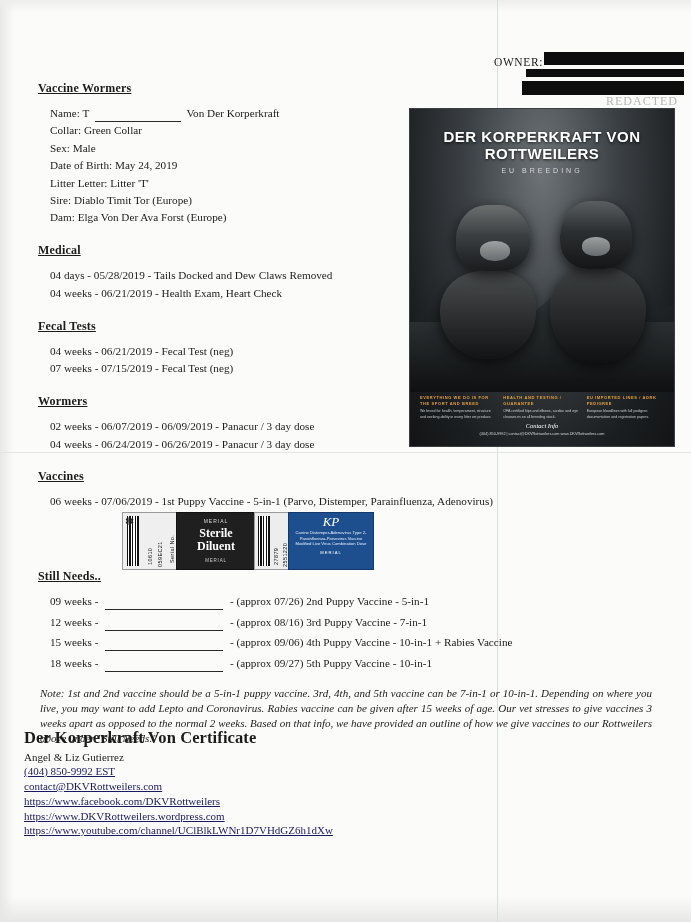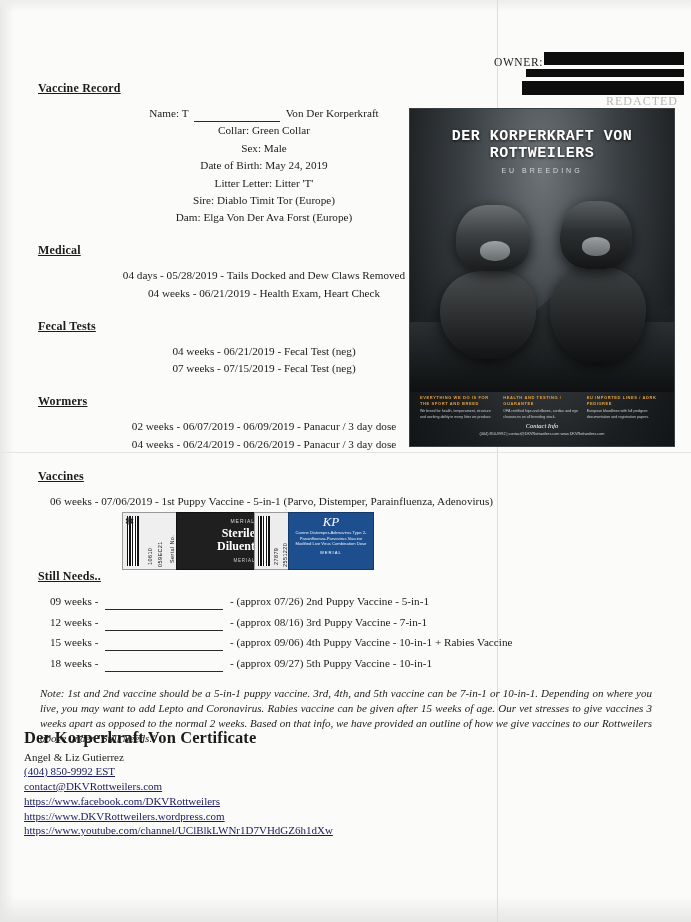--- a/index.html
+++ b/index.html
@@ -98,21 +98,20 @@
     text-decoration: underline;
     font-size: 12px;
     margin-top: 16px;
     margin-bottom: 9px;
     letter-spacing: 0.2px;
   }
   .sec-head.first { margin-top: 0; }
   .line {
     margin: 0 0 1.5px 12px;
     white-space: nowrap;
-    text-align: center;
   }
   .blank-underline {
     display: inline-block;
     border-bottom: 1px solid #2a2a2a;
     width: 86px;
     height: 10px;
     margin: 0 3px;
     vertical-align: bottom;
   }
   .group { margin-bottom: 4px; }
@@ -211,21 +210,21 @@
     font-size: 11px;
     color: #222;
   }
   
   .lbl-b {
     left: 54px;
     width: 78px;
     background: #1f1f1f;
     border-color: #111;
     color: #fff;
-    text-align: right;
+    text-align: center;
   }
   .lbl-b .brand {
     font-family: "Liberation Sans", sans-serif;
     font-size: 5px;
     letter-spacing: 1px;
     margin-top: 5px;
     color: #ddd;
   }
   .lbl-b .title {
     font-family: "Liberation Serif", serif;
@@ -307,21 +306,21 @@
     position: absolute;
     left: 0; right: 0; bottom: 54px; height: 70px;
     background: linear-gradient(to bottom, #2b2f31, #0e1011);
   }
   .poster-title {
     position: absolute;
     top: 20px;
     left: 0; right: 0;
     text-align: center;
     color: #ffffff;
-    font-family: Liberation Mono, monospace;
+    font-family: Liberation Sans, sans-serif;
     font-weight: bold;
     font-size: 15px;
     line-height: 1.12;
     letter-spacing: 0.5px;
     text-shadow: 0 1px 3px rgba(0,0,0,0.8);
   }
   .poster-sub {
     position: absolute;
     top: 58px;
     left: 0; right: 0;
@@ -447,21 +446,21 @@
 
     <div class="poster-contact">
       <span class="ct">Contact Info</span>
       <span>(404) 850-9992  |  contact@DKVRottweilers.com
 www.DKVRottweilers.com</span>
     </div>
   </div>
 
   <div class="doc">
 
-    <div class="sec-head first">Vaccine Record</div>
+    <div class="sec-head first">Vaccine Wormers</div>
     <div class="group">
       <div class="line">
         <span>Name:</span>
         <span>T</span>
         <span class="blank-underline"></span>
         <span>Von Der Korperkraft</span>
       </div>
       <div class="line">
         <span>Collar:</span>
         <span>Green Collar</span>

